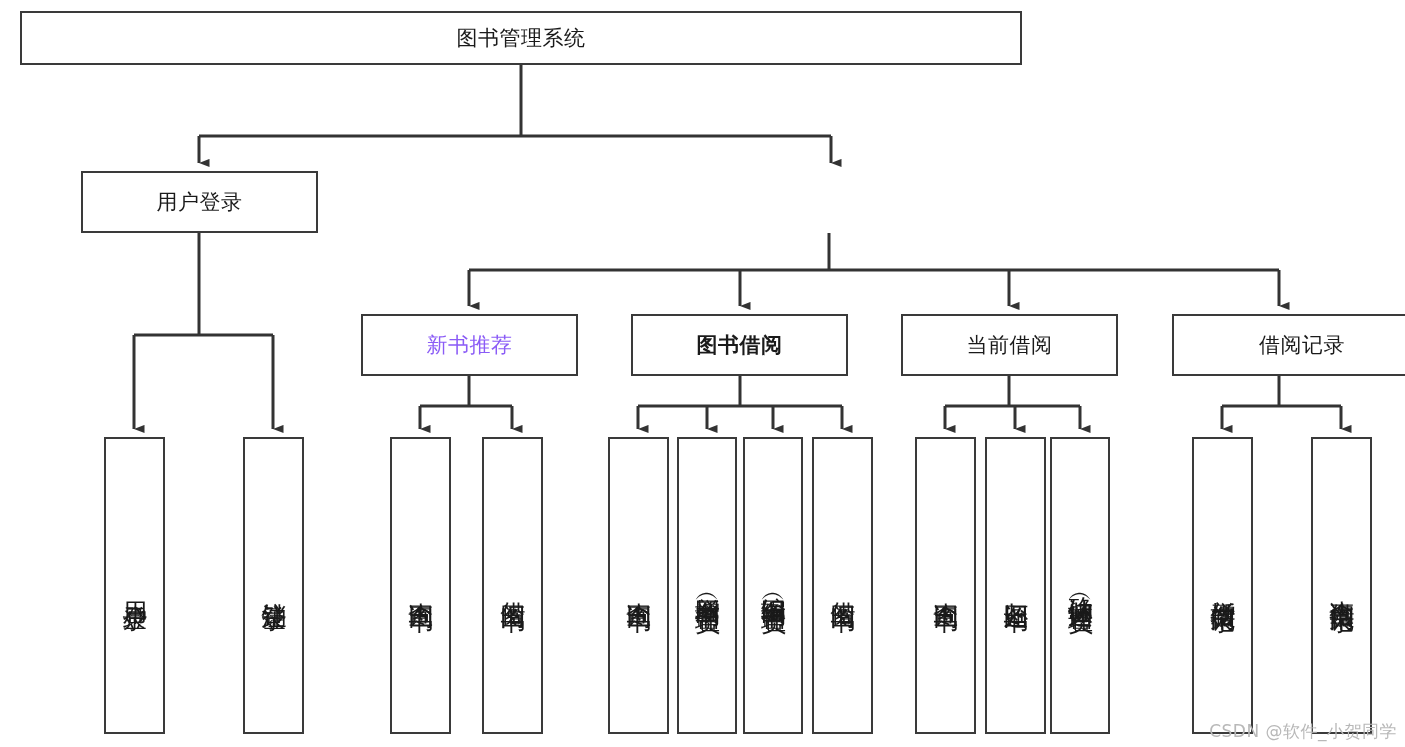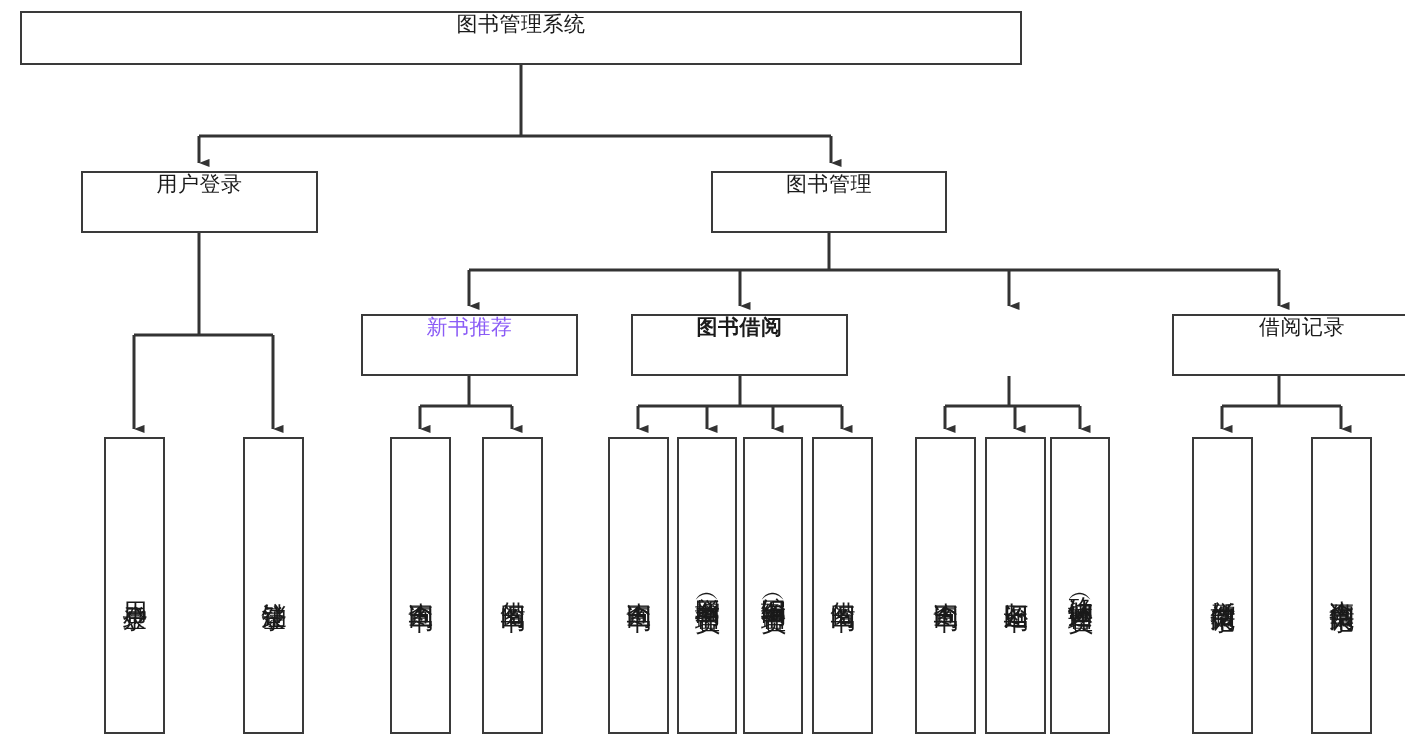--- a/index.html
+++ b/index.html
@@ -24,20 +24,21 @@
     width: 1405px;
     height: 747px;
     pointer-events: none;
   }
   .node {
     position: absolute;
     box-sizing: border-box;
     background: #ffffff;
     border: 2px solid #3a3a3a;
     display: flex;
+    align-items: center;
     justify-content: center;
     color: #1a1a1a;
   }
   .node .label {
     text-align: center;
     line-height: 1.05;
     letter-spacing: 0.5px;
   }
   .node.horiz .label {
     font-size: 21px;
@@ -121,29 +122,29 @@
     </g>
   </svg>
 
   <div class="node horiz" style="left: 20px; top: 11px; width: 1002px; height: 54px; border-color: rgb(58, 58, 58); background: rgb(255, 255, 255); color: rgb(26, 26, 26);">
     <span class="label">图书管理系统</span>
   </div>
 
   <div class="node horiz" style="left: 81px; top: 171px; width: 237px; height: 62px; border-color: rgb(58, 58, 58); background: rgb(255, 255, 255); color: rgb(26, 26, 26);">
     <span class="label">用户登录</span>
   </div>
-  <div class="node horiz" style="left: 711px; top: 171px; width: 236px; height: 62px; border-color: rgb(58, 58, 58); background: rgb(255, 255, 255); color: rgb(26, 26, 26);">
-    <span class="label">图书管理</span>
-  </div>
 
   <div class="node horiz" style="left: 361px; top: 314px; width: 217px; height: 62px; border-color: rgb(58, 58, 58); background: rgb(255, 255, 255); color: #8b5cf6;">
     <span class="label">新书推荐</span>
   </div>
   <div class="node horiz" style="left: 631px; top: 314px; width: 217px; height: 62px; border-color: rgb(58, 58, 58); background: rgb(255, 255, 255); color: rgb(26, 26, 26); font-weight: bold;">
     <span class="label">图书借阅</span>
+  </div>
+  <div class="node horiz" style="left: 901px; top: 314px; width: 217px; height: 62px; border-color: rgb(58, 58, 58); background: rgb(255, 255, 255); color: rgb(26, 26, 26);">
+    <span class="label">当前借阅</span>
   </div>
   <div class="node horiz" style="left: 1172px; top: 314px; width: 260px; height: 62px; border-color: rgb(58, 58, 58); background: rgb(255, 255, 255); color: rgb(26, 26, 26);">
     <span class="label">借阅记录</span>
   </div>
 
   <div class="node vert" style="left: 104px; top: 437px; width: 61px; height: 297px; border-color: rgb(58, 58, 58); background: rgb(255, 255, 255); color: rgb(26, 26, 26);">
     <span class="label">用户登录</span>
   </div>
   <div class="node vert" style="left: 243px; top: 437px; width: 61px; height: 297px; border-color: rgb(58, 58, 58); background: rgb(255, 255, 255); color: rgb(26, 26, 26);">
     <span class="label">注销登录</span>
@@ -175,13 +176,14 @@
   <div class="node vert" style="left: 1050px; top: 437px; width: 60px; height: 297px; border-color: rgb(58, 58, 58); background: rgb(255, 255, 255); color: rgb(26, 26, 26);">
     <span class="label">确认归还（管理员）</span>
   </div>
   <div class="node vert" style="left: 1192px; top: 437px; width: 61px; height: 297px; border-color: rgb(58, 58, 58); background: rgb(255, 255, 255); color: rgb(26, 26, 26);">
     <span class="label">新增借阅记录</span>
   </div>
   <div class="node vert" style="left: 1311px; top: 437px; width: 61px; height: 297px; border-color: rgb(58, 58, 58); background: rgb(255, 255, 255); color: rgb(26, 26, 26);">
     <span class="label">查询借阅记录</span>
   </div>
 
+  <div class="watermark" style="color: rgb(184, 184, 184);">CSDN @软件_小贺同学</div>
 </div>
 
 </body></html>

